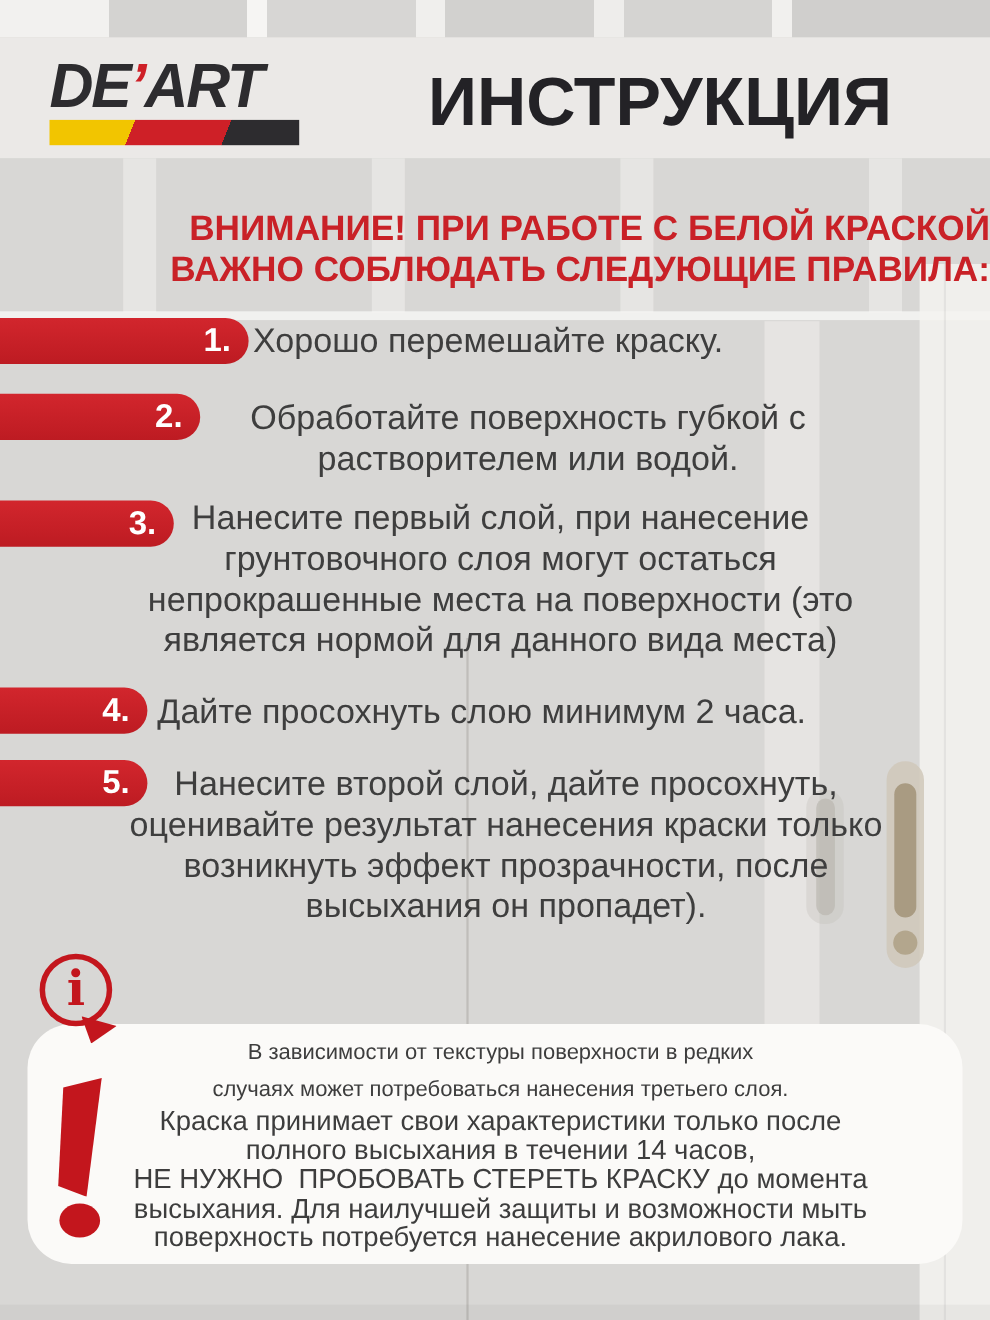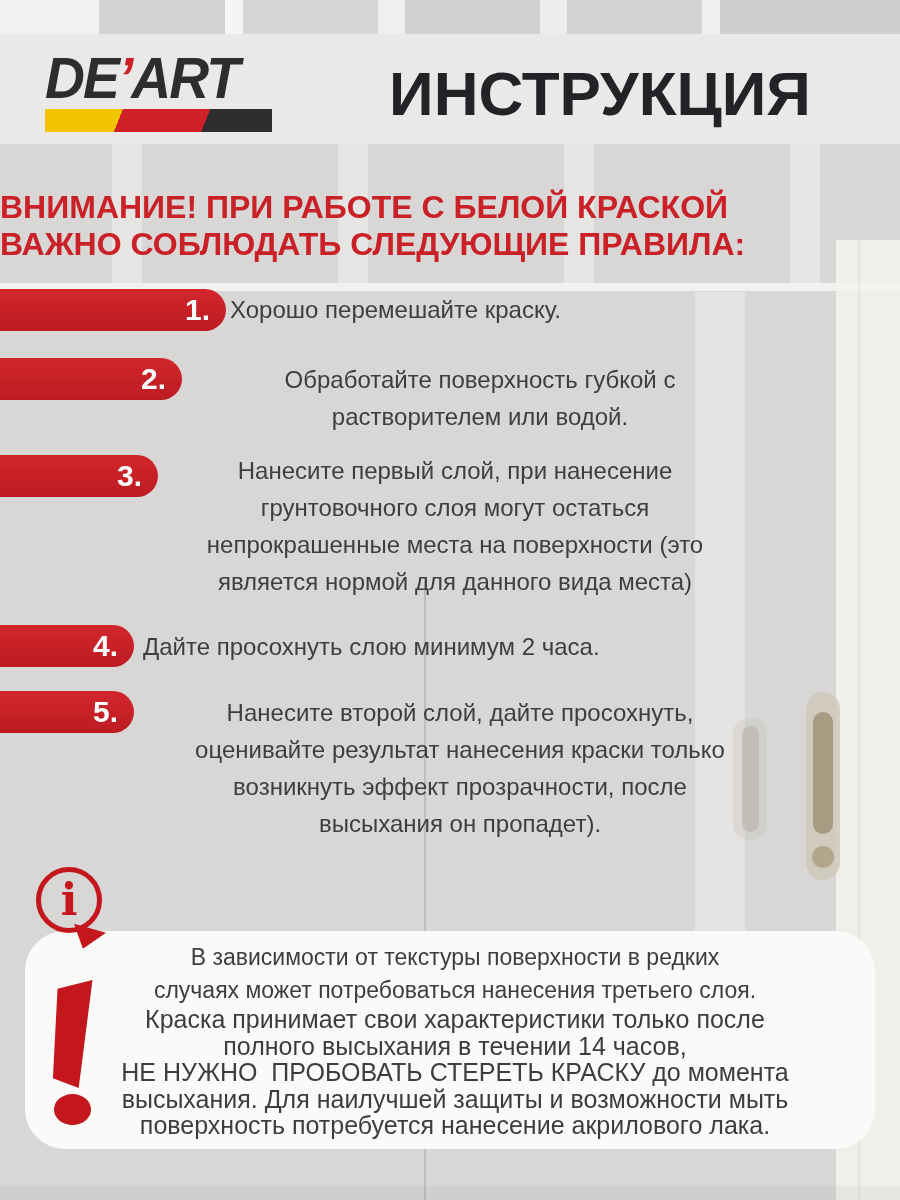--- a/index.html
+++ b/index.html
@@ -40,44 +40,44 @@
     background:linear-gradient(112deg,#f2c500 0 33%,#ce2027 33% 70%,#2d2c2f 70% 100%);
   }
   .page-title{
     position:absolute;left:320px;top:58px;width:560px;z-index:3;
     font-size:62px;font-weight:bold;color:#232226;text-align:center;letter-spacing:0px;
   }
 
   
   .warning{
     position:absolute;left:0;top:189px;width:900px;z-index:3;
-    text-align:left;font-weight:bold;font-size:32px;line-height:37px;color:#c92127;
+    text-align:right;font-weight:bold;font-size:32px;line-height:37px;color:#c92127;
   }
 
   
   .pill{
     position:absolute;left:0;height:42px;z-index:3;
     background:linear-gradient(#d2262d,#bd1b22);
     border-radius:0 21px 21px 0;
     color:#fff;font-weight:bold;font-size:30px;
     display:flex;align-items:center;justify-content:flex-end;
     padding-right:16px;box-sizing:border-box;
   }
-  .step-text{position:absolute;z-index:3;font-size:24px;line-height:37px;color:#3e3e3e;}
+  .step-text{position:absolute;z-index:3;font-size:31px;line-height:37px;color:#3e3e3e;}
   .step-text div{white-space:pre-wrap;}
   .centered{text-align:center;}
 
   
   .note-card{
     position:absolute;left:25px;top:931px;width:850px;height:218px;z-index:1;
     background:#fbfaf8;border-radius:40px;
   }
   .note{position:absolute;left:55px;width:800px;z-index:3;color:#3d3d3d;text-align:center;}
   .note div{white-space:pre-wrap;}
-  .note-1{top:941px;font-size:23px;line-height:33px;}
+  .note-1{top:941px;font-size:20px;line-height:33px;}
   .note-2{top:1006px;font-size:25px;line-height:26.5px;}
 
   
   .info-bubble{
     position:absolute;left:36px;top:867px;width:56px;height:56px;z-index:4;
     border:5px solid #c3161d;border-radius:50%;
     display:flex;align-items:center;justify-content:center;
   }
   .info-glyph{font-family:"DejaVu Serif","Liberation Serif",serif;font-weight:bold;font-size:44px;color:#c3161d;line-height:44px;}
   .info-tail{

